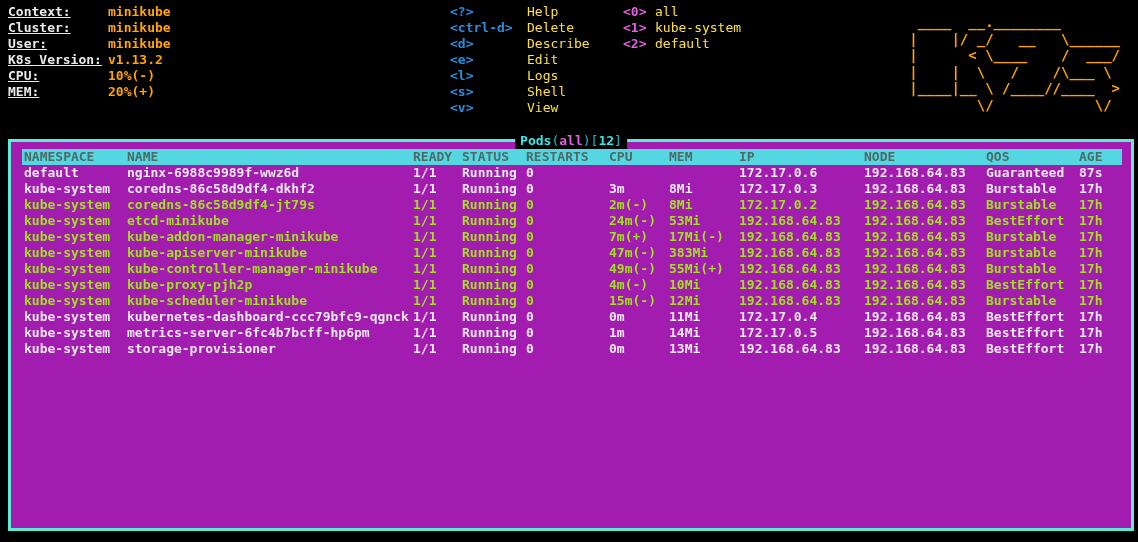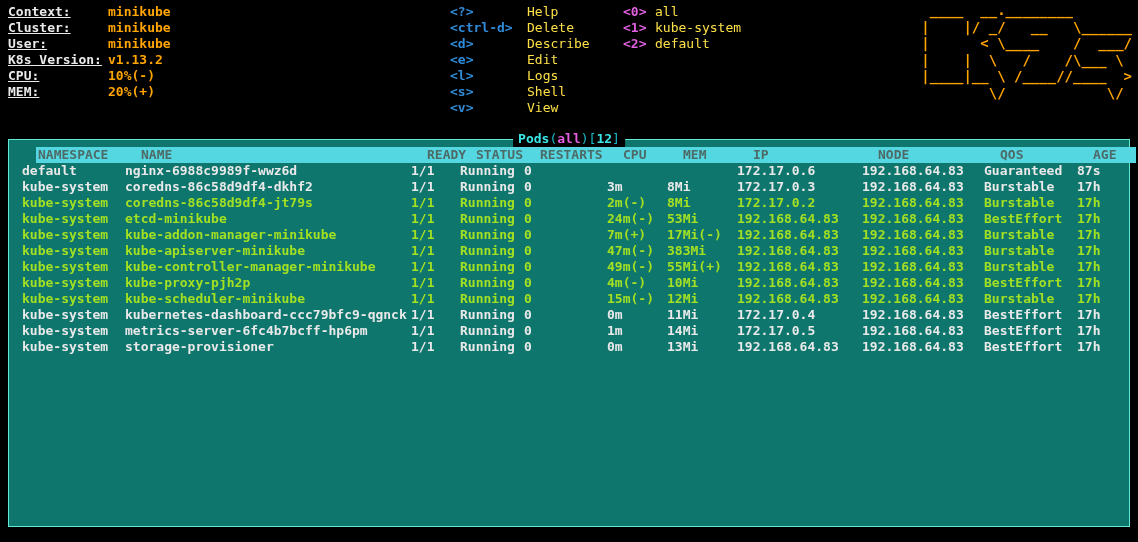--- a/index.html
+++ b/index.html
@@ -18,46 +18,46 @@
 
   .menu-actions{position:absolute;left:450px;top:4px;}
   .menu-row{display:flex;height:16px;}
   .menu-key{width:77px;color:#2f8bd8;}
   .menu-label{color:#fde047;font-weight:400;}
 
   .menu-namespaces{position:absolute;left:623px;top:4px;}
   .ns-key{width:32px;color:#e25fdf;}
 
   .logo{
-    position:absolute;right:6px;top:2px;margin:0;
+    position:absolute;right:6px;top:2px;margin:12px;
     color:#ffa500;font-family:inherit;font-weight:700;
     font-size:14px;line-height:16.5px;white-space:pre;text-align:left;
   }
 
   
   .frame{
     position:absolute;left:8px;top:139px;width:1120px;height:386px;
-    border:1px solid #5eead4;background:#0f766e;
+    border:3px solid #5eead4;background:#a21caf;
   }
   .frame-title{
     position:absolute;left:50%;top:-9px;transform:translateX(-50%);
     background:#000;padding:0 5px;white-space:nowrap;
   }
   .t-res,.t-count{color:#3ae6e6;}
   .t-punct{color:#19bcc8;font-weight:400;}
   .t-ns{color:#e25fdf;}
 
   .grid-row{
     display:grid;
     grid-template-columns:103px 286px 49px 64px 83px 60px 70px 125px 122px 93px minmax(0,1fr);
     width:1100px;height:16px;white-space:nowrap;overflow:hidden;
   }
   .grid-row > span{overflow:hidden;padding-left:2px;}
   .thead{
-    position:absolute;left:27px;top:7px;
+    position:absolute;left:11px;top:7px;
     background:#55d7e2;color:#4d6a66;
   }
   .rows{position:absolute;left:11px;top:23px;}
   .white{color:#e9e9e9;}
   .green{color:#a3e022;}
 </style>
 </head>
 <body>
 
 <div class="screen">

